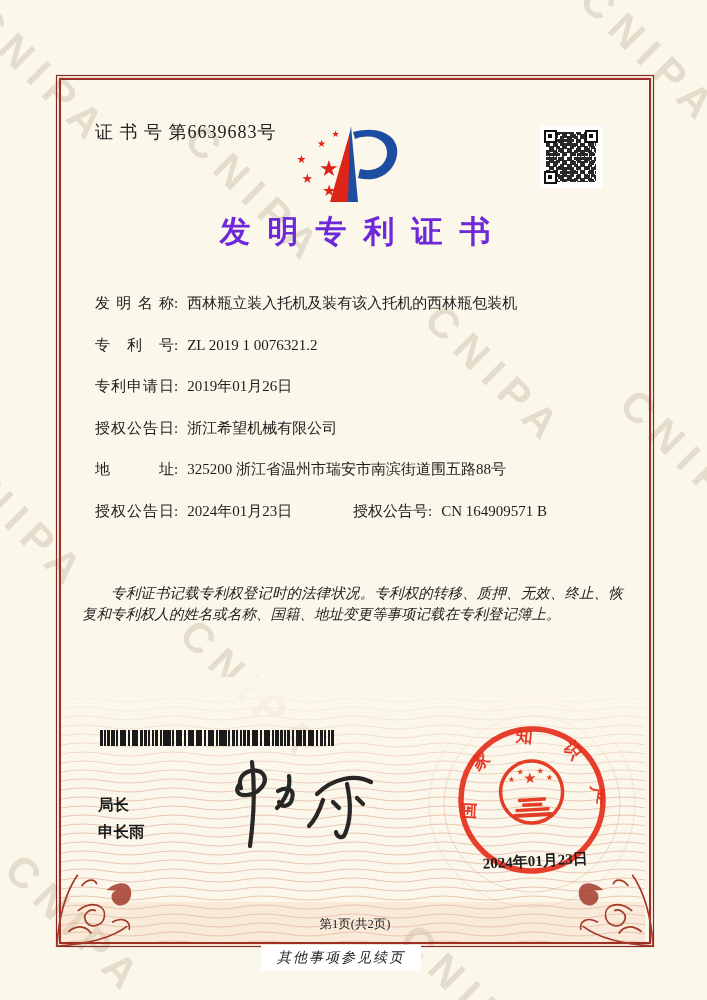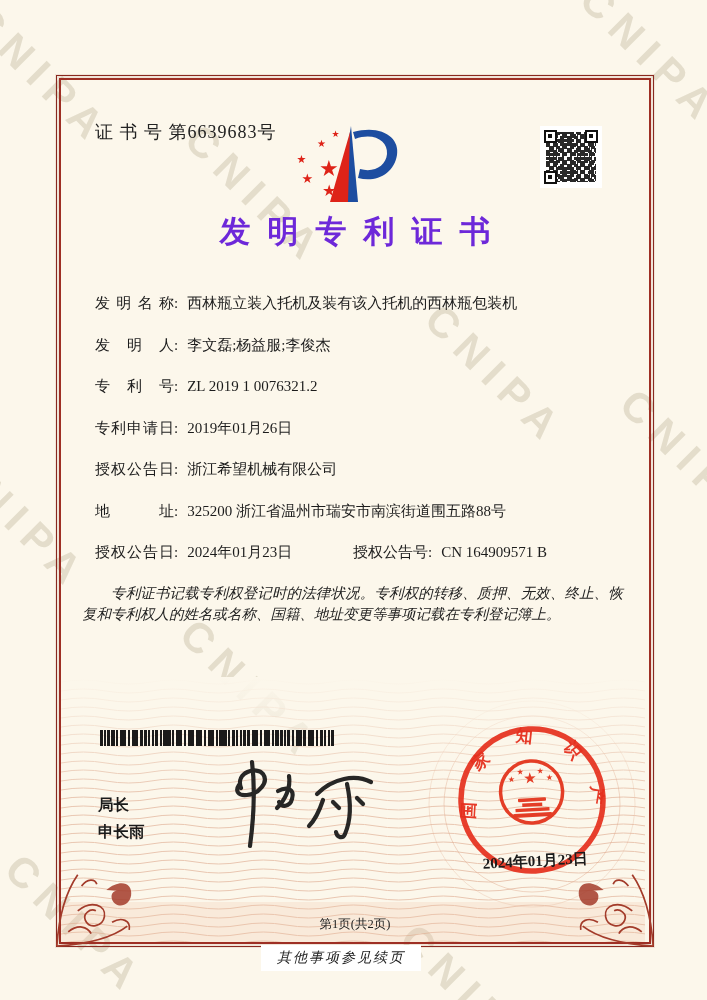--- a/index.html
+++ b/index.html
@@ -129,23 +129,20 @@
       <div class="finder f-bl">
           <div class="fcore"></div>
         </div>
     </div>
 
     <div class="title">发明专利证书</div>
 
     <div class="fields">
       <div class="row">
         <span class="flabel">发明名称</span><span class="colon">:</span><span class="fvalue">西林瓶立装入托机及装有该入托机的西林瓶包装机</span>
-      </div>
-      <div class="row">
-        <span class="flabel">发明人</span><span class="colon">:</span><span class="fvalue">李文磊;杨益服;李俊杰</span>
       </div>
       <div class="row">
         <span class="flabel">专利号</span><span class="colon">:</span><span class="fvalue">ZL 2019 1 0076321.2</span>
       </div>
       <div class="row">
         <span class="flabel">专利申请日</span><span class="colon">:</span><span class="fvalue">2019年01月26日</span>
       </div>
       <div class="row">
         <span class="flabel">授权公告日</span><span class="colon">:</span><span class="fvalue">浙江希望机械有限公司</span>
       </div>

